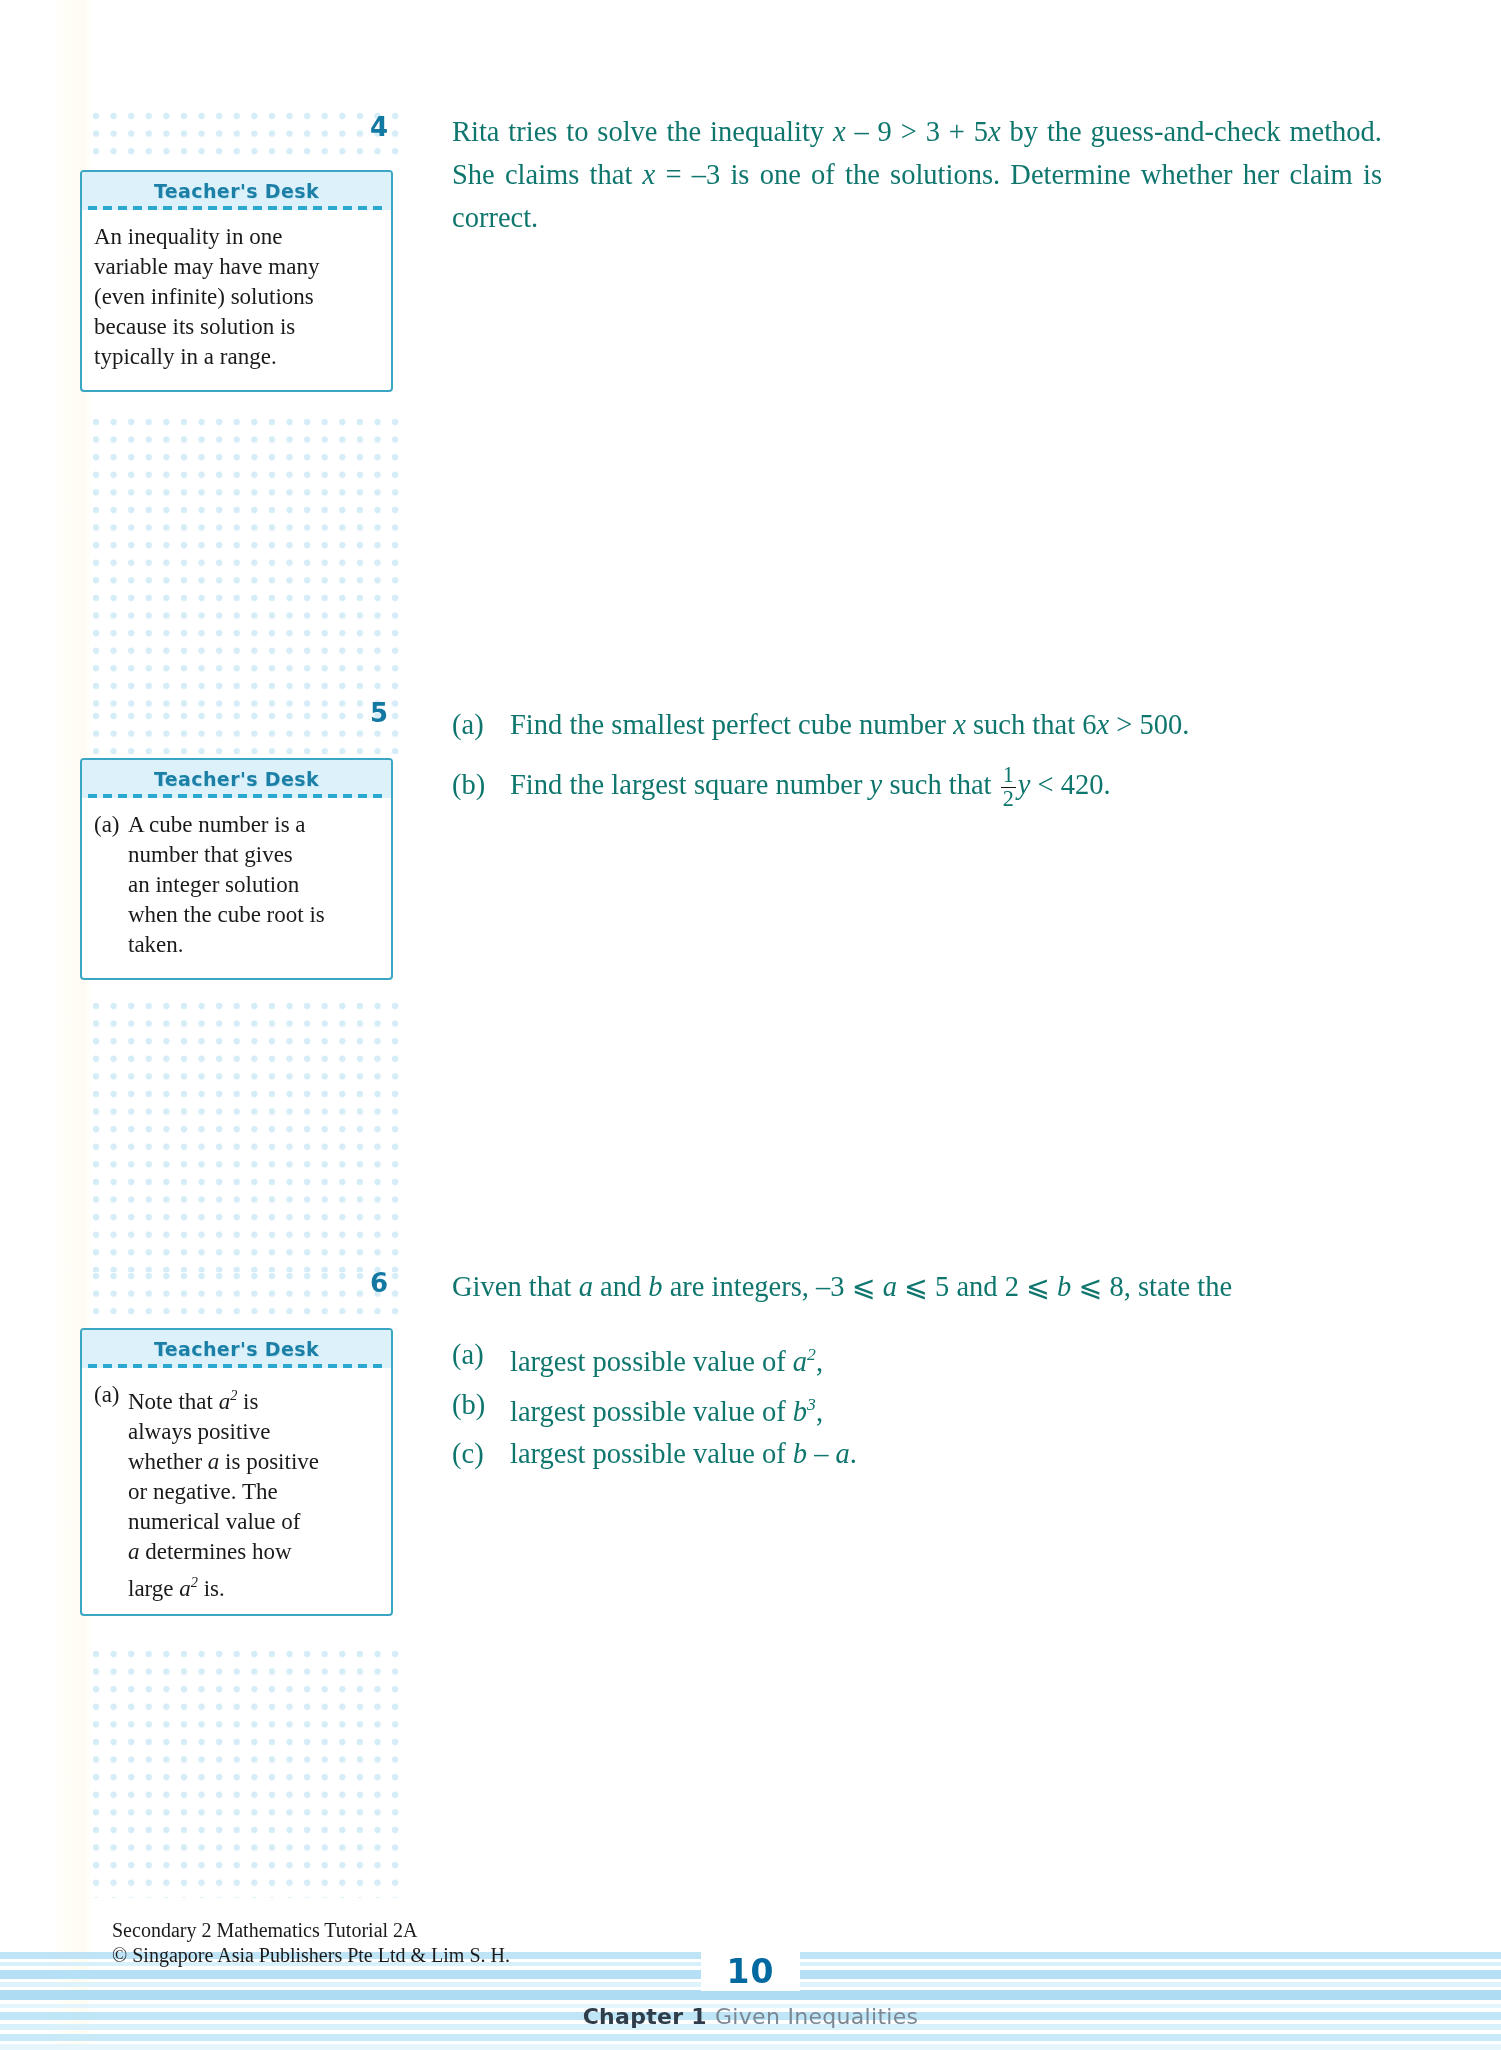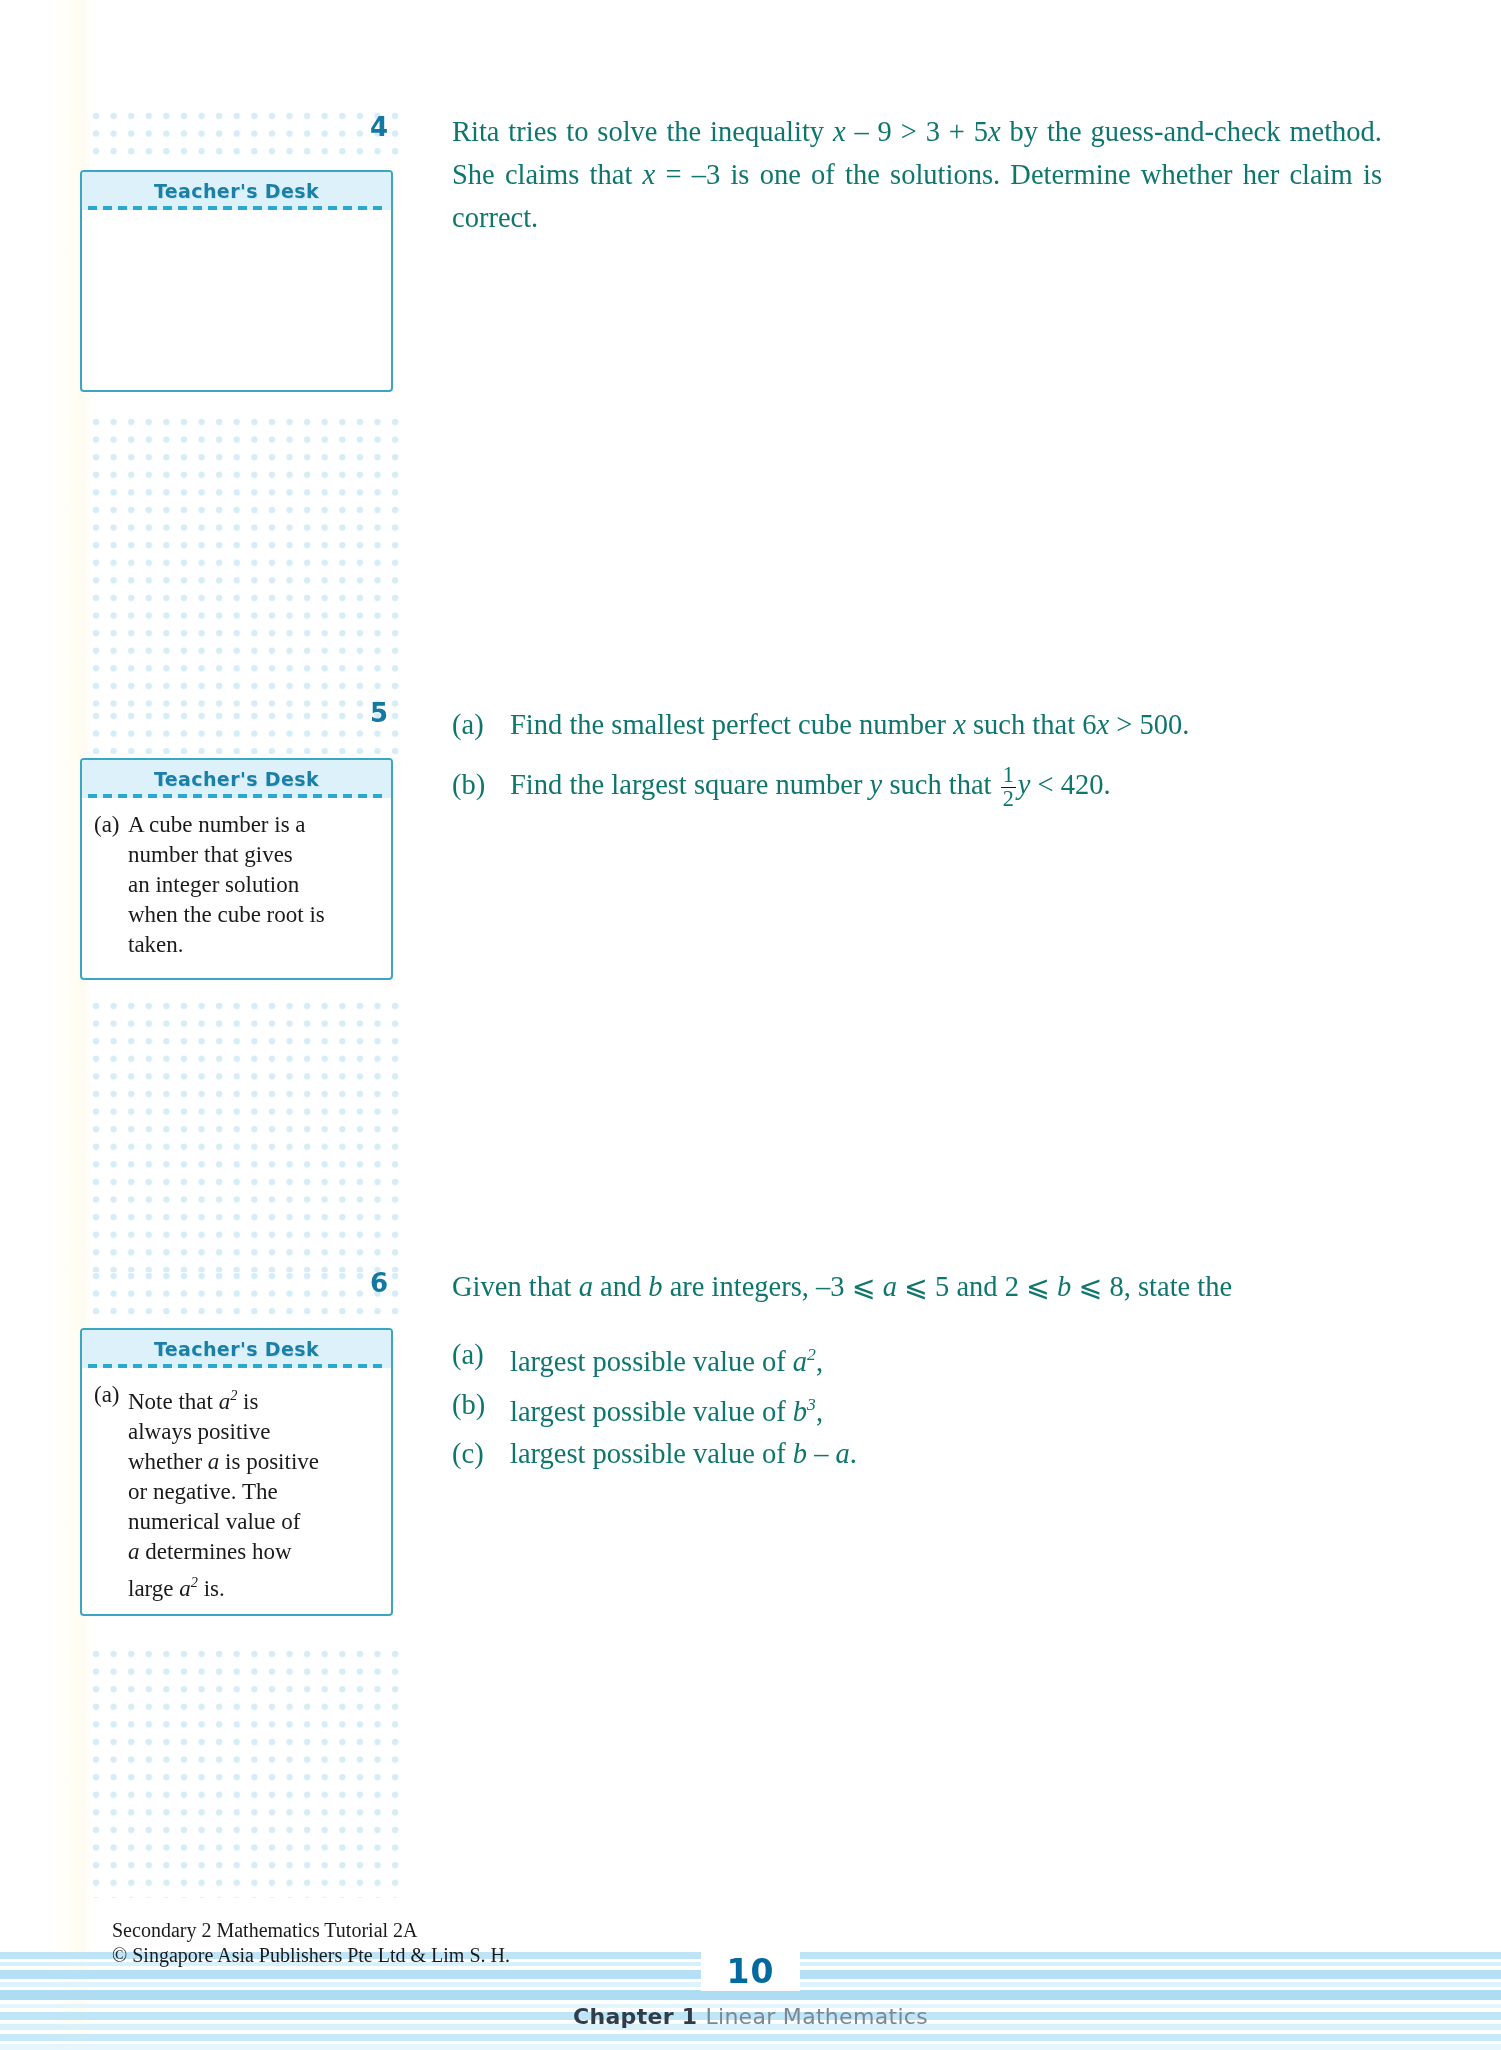--- a/index.html
+++ b/index.html
@@ -153,20 +153,37 @@
 
   <div class="qbody" style="left:452px;top:110px;width:930px;">
     <span>Rita tries to solve the inequality </span><i class="mv">x</i><span> – 9 &gt; 3 + 5</span><i class="mv">x</i><span> by the guess-and-check method. She claims that </span><i class="mv">x</i><span> = –3</span><span> is one of the solutions. Determine whether her claim is correct.</span>
   </div>
 
   <div class="td-box" style="left:80px;top:170px;width:313px;height:222px;">
     <div class="td-head">
       <span class="td-head-text">Teacher's Desk</span>
       <span class="td-dash"></span>
     </div>
+    <div class="td-body">
+      <div class="row">
+          <span class="txt">An inequality in one</span>
+        </div>
+      <div class="row">
+          <span class="txt">variable may have many</span>
+        </div>
+      <div class="row">
+          <span class="txt">(even infinite) solutions</span>
+        </div>
+      <div class="row">
+          <span class="txt">because its solution is</span>
+        </div>
+      <div class="row">
+          <span class="txt">typically in a range.</span>
+        </div>
+    </div>
   </div>
 
   <div class="qnum" style="left:348px;top:698px;">5</div>
 
   <div class="qbody nojust" style="left:452px;top:696px;width:930px;line-height:58px;">
     <div class="sub-row">
       <span class="sub-lbl">(a)</span>
       <span class="sub-txt"><span>Find the smallest perfect cube number </span><i class="mv">x</i><span> such that 6</span><i class="mv">x</i><span> &gt; 500.</span></span>
     </div>
     <div class="sub-row">
@@ -276,17 +293,17 @@
     <div class="footer-credit">
       <div>Secondary 2 Mathematics Tutorial 2A</div>
       <div>© Singapore Asia Publishers Pte Ltd &amp; Lim S. H.</div>
     </div>
 
     <div class="pagenum">
       <span>10</span>
     </div>
 
     <div class="chapline">
-      <span class="ch">Chapter 1</span><span class="ttl">Linear Mathematics</span>
+      <span class="ch">Chapter 1</span><span class="ttl">Given Inequalities</span>
     </div>
   </div>
 
 </div>
 
 </body></html>

